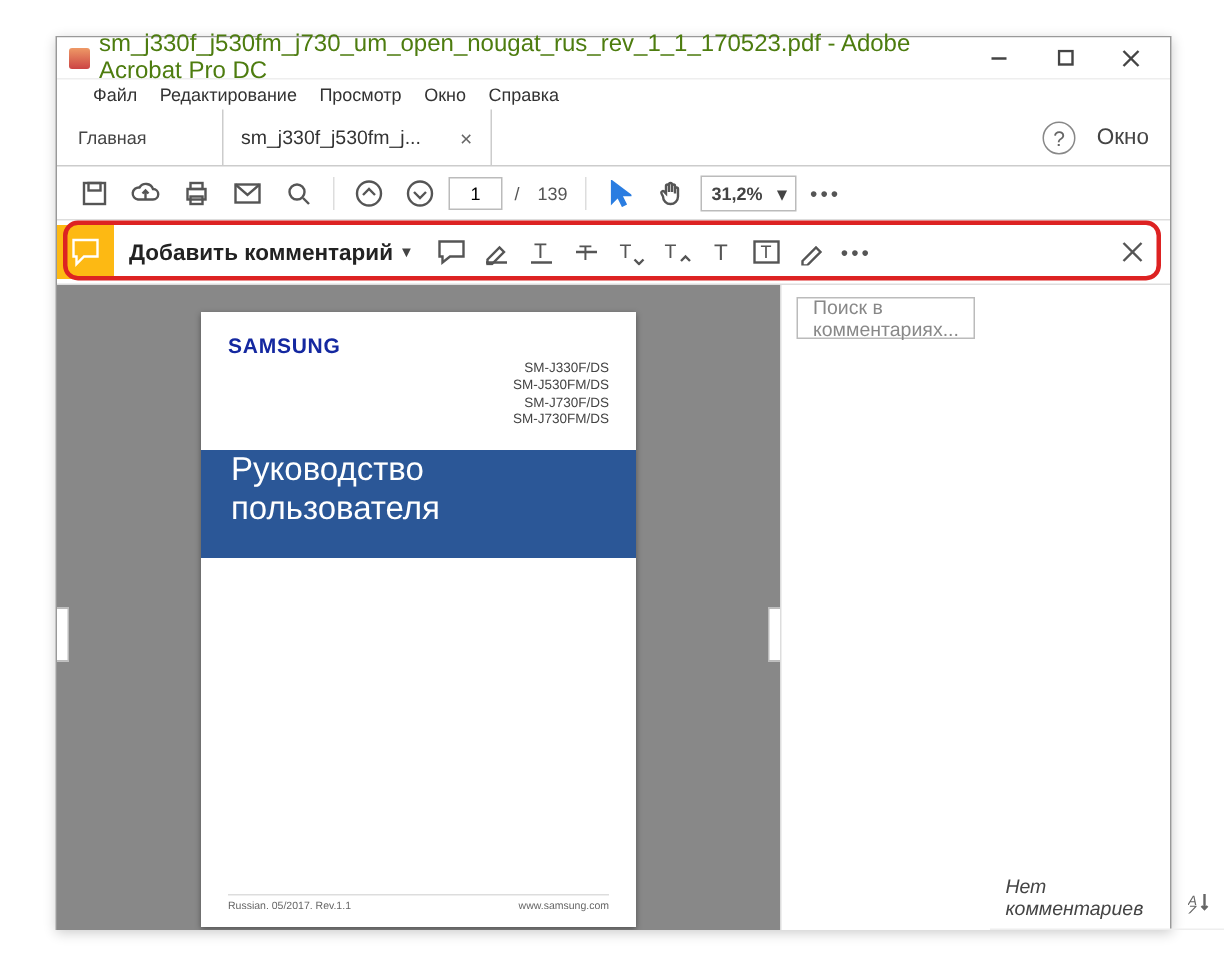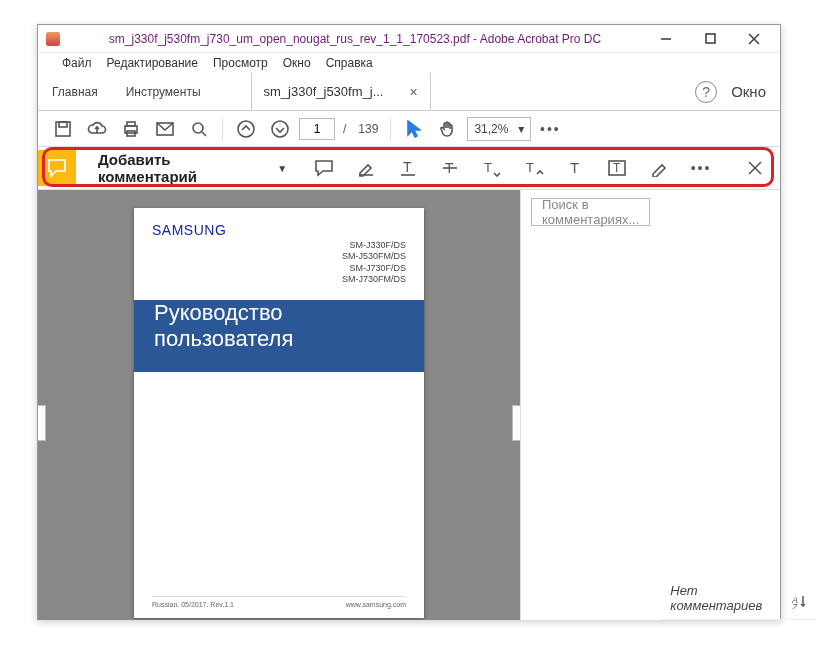--- a/index.html
+++ b/index.html
@@ -2,60 +2,60 @@
 <html><head>
 <meta charset="utf-8">
 <style>
 * { box-sizing: border-box; margin: 0; padding: 0; font-family: "Segoe UI", Arial, sans-serif; }
 body { background: #fff; width: 816px; height: 648px; overflow: hidden; position: relative; }
 
 .window { position: absolute; left: 37px; top: 24px; width: 744px; height: 596px; background: #fff; border: 1px solid #999; box-shadow: 0 2px 8px rgba(0,0,0,0.2); }
 
 .titlebar { height: 28px; display: flex; align-items: center; padding: 0 4px; background: #fff; border-bottom: 1px solid #eee; }
 .titlebar .pdf-icon { width: 14px; height: 14px; background: linear-gradient(#e96,#c44); border-radius: 2px; margin: 0 6px 0 4px; }
-.titlebar .title { font-size: 12px; color: #701a75; flex: 1; text-align: center; }
+.titlebar .title { font-size: 16px; color: #4d7c0f; flex: 1; }
 .titlebar .winbtn { width: 44px; height: 28px; display: flex; align-items: center; justify-content: center; color: #444; }
 .titlebar .winbtn svg { display:block; }
 
 .menubar { height: 20px; display: flex; align-items: center; padding: 0 18px; gap: 3px; font-size: 12px; color: #333; }
 .menubar span { padding: 2px 6px; }
 
 .tabbar { height: 38px; display: flex; align-items: stretch; border-bottom: 1px solid #ccc; }
 .tabbar .navtab { padding: 0 14px; font-size: 12px; color: #444; display: flex; align-items: center; }
 .tabbar .doctab { display: flex; align-items: center; padding: 0 12px; border-left: 1px solid #ccc; border-right: 1px solid #ccc; background: #fff; font-size: 13px; color: #333; gap: 26px; margin-left: 36px; }
 .tabbar .doctab .close { font-size: 14px; color: #666; }
 .tabbar .spacer { flex: 1; }
 .tabbar .right { display: flex; align-items: center; gap: 14px; padding-right: 14px; }
 .tabbar .help { width: 22px; height: 22px; border: 1.5px solid #888; border-radius: 50%; display:flex; align-items:center; justify-content:center; color:#666; font-size:14px; }
 .tabbar .login { font-size: 15px; color: #444; }
 
 .toolbar1 { height: 36px; display: flex; align-items: center; padding: 0 10px; gap: 4px; border-bottom: 1px solid #ddd; }
 .toolbar1 .tbtn { width: 30px; height: 30px; display: flex; align-items: center; justify-content: center; color: #555; }
 .toolbar1 .sep { width: 1px; height: 22px; background: #ddd; margin: 0 4px; }
 .toolbar1 .pagefield { width: 36px; height: 22px; border: 1px solid #bbb; font-size: 12px; text-align: center; }
 .toolbar1 .pagecount { font-size: 12px; color: #555; padding: 0 4px; }
-.toolbar1 .zoom { width: 64px; height: 24px; border: 1px solid #bbb; font-size: 12px; display:flex; align-items:center; padding:0 6px; justify-content:space-between; color:#444; }
+.toolbar1 .zoom { width: 64px; height: 24px; border: 1px solid #bbb; font-size: 12px; display:flex; align-items:center; padding:0 6px; justify-content:space-between; color:#444;font-weight:bold; }
 
 .toolbar2-wrap { position: relative; border-bottom: 1px solid #ddd; }
-.toolbar2 { height: 42px; display: flex; align-items: center; padding: 0 10px; gap: 12px; }
+.toolbar2 { height: 42px; display: flex; align-items: center; padding: 0 10px; gap: 0; }
 .toolbar2 .comment-icon-box { width: 38px; height: 36px; background: #fdb913; display:flex; align-items:center; justify-content:center; margin-left:-10px; }
 .toolbar2 .addcomment { font-size: 15px; font-weight: 600; color: #222; padding: 0 10px; display:flex; align-items:center; gap:4px; }
 .toolbar2 .addcomment .drop { font-size:10px; color:#444; }
 .toolbar2 .tbtn2 { width: 30px; height: 30px; display:flex; align-items:center; justify-content:center; color:#555; }
 .toolbar2 .spacer { flex: 1; }
 .toolbar2 .closex { width: 30px; height:30px; display:flex; align-items:center; justify-content:center; color:#555; font-size:16px; }
 .callout { position: absolute; left: 4px; top: 0px; right: 6px; height: 40px; border: 3px solid #d22; border-radius: 10px; pointer-events: none; }
 
 .content { display: flex; height: calc(100% - 28px - 20px - 38px - 36px - 42px); }
 .docarea { flex: 1; background: #888; position: relative; display:flex; justify-content:center; padding-top: 18px; overflow:hidden; }
 .docarea .nub { position:absolute; top:50%; width:8px; height:36px; background:#fff; border:1px solid #bbb; }
 .docarea .nub.left { left:0; border-left:none; }
 .docarea .nub.right { right:0; border-right:none; }
 .page { width: 290px; height: 410px; background:#fff; box-shadow: 0 1px 4px rgba(0,0,0,0.4); position:relative; }
-.page .samsung { position:absolute; top:14px; left:18px; color:#1428a0; font-weight:400; font-size:14px; letter-spacing:0.5px; }
+.page .samsung { position:absolute; top:14px; left:18px; color:#1428a0; font-weight:700; font-size:14px; letter-spacing:0.5px; }
 .page .models { position:absolute; top:32px; right:18px; text-align:right; font-size:9px; color:#444; line-height:1.25; }
 .page .band { position:absolute; top:92px; left:0; right:0; height:72px; background:#2b5797; color:#fff; display:flex; flex-direction:column; justify-content:flex-start; padding-left:20px; font-size:22px; }
 .page .foot { position:absolute; bottom:10px; left:18px; right:18px; font-size:7px; color:#666; display:flex; justify-content:space-between; border-top:1px solid #ddd; padding-top:4px;}
 
 .side { width: 260px; border-left: 1px solid #ddd; background: #fff; display:flex; flex-direction:row; }
 .side .search { margin: 8px 10px; height: 28px; border:1px solid #bbb; font-size:13px; color:#888; display:flex; align-items:center; padding:0 10px; }
 .side .row { display:flex; align-items:flex-end; padding: 6px 10px; gap:8px; font-size:13px; color:#444; border-bottom:1px solid #eee;font-style:italic; }
 .side .row .spacer { flex:1; }
 .side .ic { width:24px; height:24px; display:flex; align-items:center; justify-content:center; color:#666; }
 
@@ -90,21 +90,20 @@
   <div class="menubar">
     <span>Файл</span>
     <span>Редактирование</span>
     <span>Просмотр</span>
     <span>Окно</span>
     <span>Справка</span>
   </div>
 
   <div class="tabbar">
     <div class="navtab">Главная</div>
-    <div class="navtab">Инструменты</div>
     <div class="doctab">
       <span>sm_j330f_j530fm_j...</span>
       <span class="close">×</span>
     </div>
     <div class="spacer"></div>
     <div class="right">
       <div class="help">?</div>
       <div class="login">Окно</div>
     </div>
   </div>

